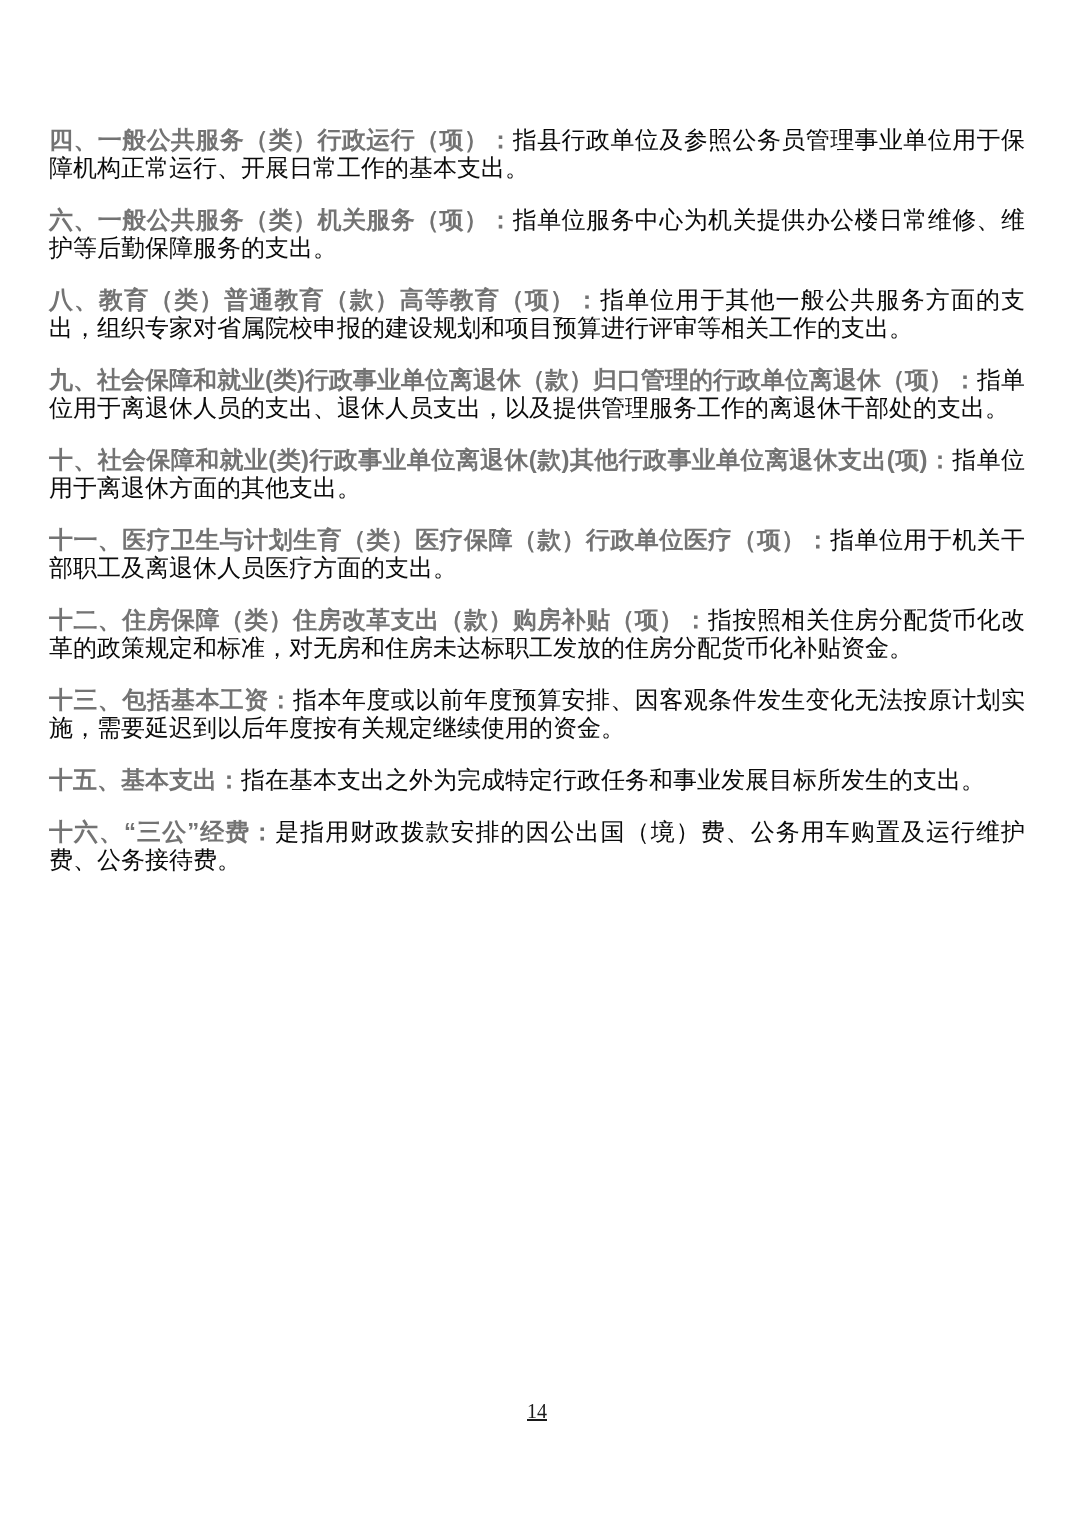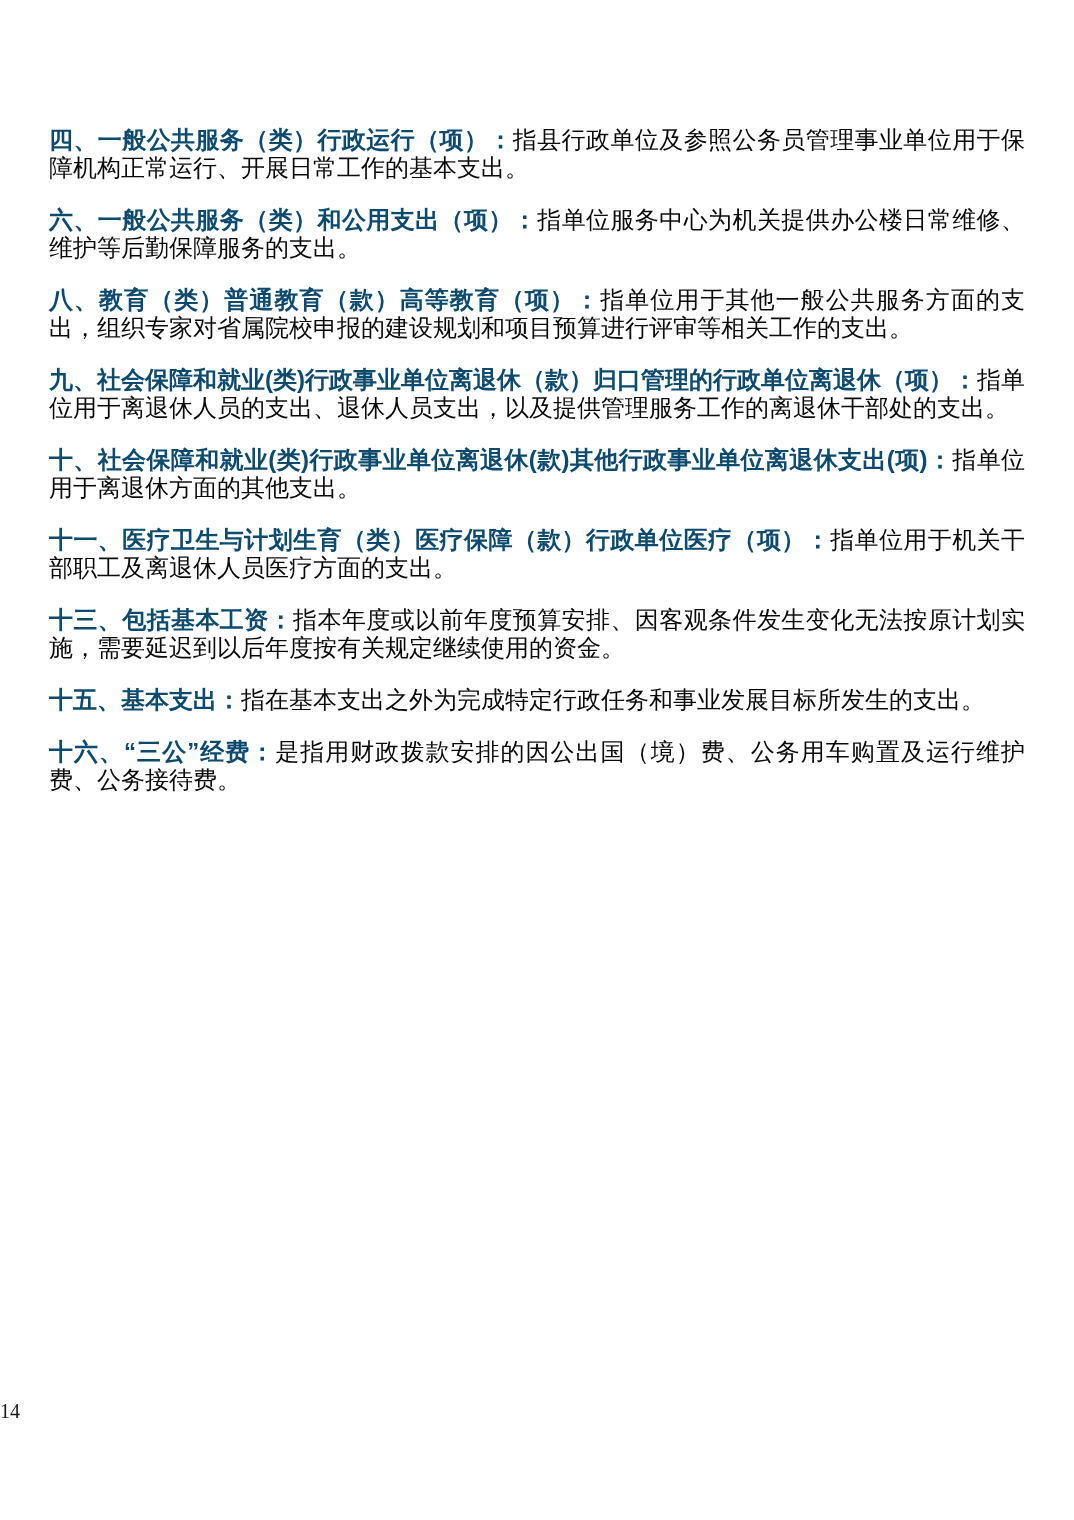--- a/index.html
+++ b/index.html
@@ -25,45 +25,47 @@
     font-size: 24px;
     line-height: 28px;
     text-align: justify;
     text-justify: inter-ideograph;
     word-break: break-all;
     color: #0a0a0a;
   }
   .lead {
     font-family: "Liberation Sans", "DejaVu Sans", sans-serif;
     font-weight: bold;
-    color: #0c4a6e;
+    color: #737373;
   }
   .rest {
     font-family: "Liberation Serif", "DejaVu Serif", serif;
     font-weight: normal;
   }
   .footer {
     position: absolute;
     top: 1400px;
     left: 0;
     width: 100%;
-    text-align: left;
+    text-align: center;
     font-size: 20px;
     font-family: "Liberation Serif", "DejaVu Serif", serif;
     color: #1a1a1a;
+    text-decoration: underline;
   }
 </style>
 </head>
 <body>
 
 <div class="page">
   <p class="para"><span class="lead">四、一般公共服务（类）行政运行（项）：</span><span class="rest">指县行政单位及参照公务员管理事业单位用于保障机构正常运行、开展日常工作的基本支出。</span></p>
-  <p class="para"><span class="lead">六、一般公共服务（类）和公用支出（项）：</span><span class="rest">指单位服务中心为机关提供办公楼日常维修、维护等后勤保障服务的支出。</span></p>
+  <p class="para"><span class="lead">六、一般公共服务（类）机关服务（项）：</span><span class="rest">指单位服务中心为机关提供办公楼日常维修、维护等后勤保障服务的支出。</span></p>
   <p class="para"><span class="lead">八、教育（类）普通教育（款）高等教育（项）：</span><span class="rest">指单位用于其他一般公共服务方面的支出，组织专家对省属院校申报的建设规划和项目预算进行评审等相关工作的支出。</span></p>
   <p class="para"><span class="lead">九、社会保障和就业(类)行政事业单位离退休（款）归口管理的行政单位离退休（项）：</span><span class="rest">指单位用于离退休人员的支出、退休人员支出，以及提供管理服务工作的离退休干部处的支出。</span></p>
   <p class="para"><span class="lead">十、社会保障和就业(类)行政事业单位离退休(款)其他行政事业单位离退休支出(项)：</span><span class="rest">指单位用于离退休方面的其他支出。</span></p>
   <p class="para"><span class="lead">十一、医疗卫生与计划生育（类）医疗保障（款）行政单位医疗（项）：</span><span class="rest">指单位用于机关干部职工及离退休人员医疗方面的支出。</span></p>
+  <p class="para"><span class="lead">十二、住房保障（类）住房改革支出（款）购房补贴（项）：</span><span class="rest">指按照相关住房分配货币化改革的政策规定和标准，对无房和住房未达标职工发放的住房分配货币化补贴资金。</span></p>
   <p class="para"><span class="lead">十三、包括基本工资：</span><span class="rest">指本年度或以前年度预算安排、因客观条件发生变化无法按原计划实施，需要延迟到以后年度按有关规定继续使用的资金。</span></p>
   <p class="para"><span class="lead">十五、基本支出：</span><span class="rest">指在基本支出之外为完成特定行政任务和事业发展目标所发生的支出。</span></p>
   <p class="para"><span class="lead">十六、“三公”经费：</span><span class="rest">是指用财政拨款安排的因公出国（境）费、公务用车购置及运行维护费、公务接待费。</span></p>
 </div>
 
 <div class="footer">14</div>
 
 </body></html>

